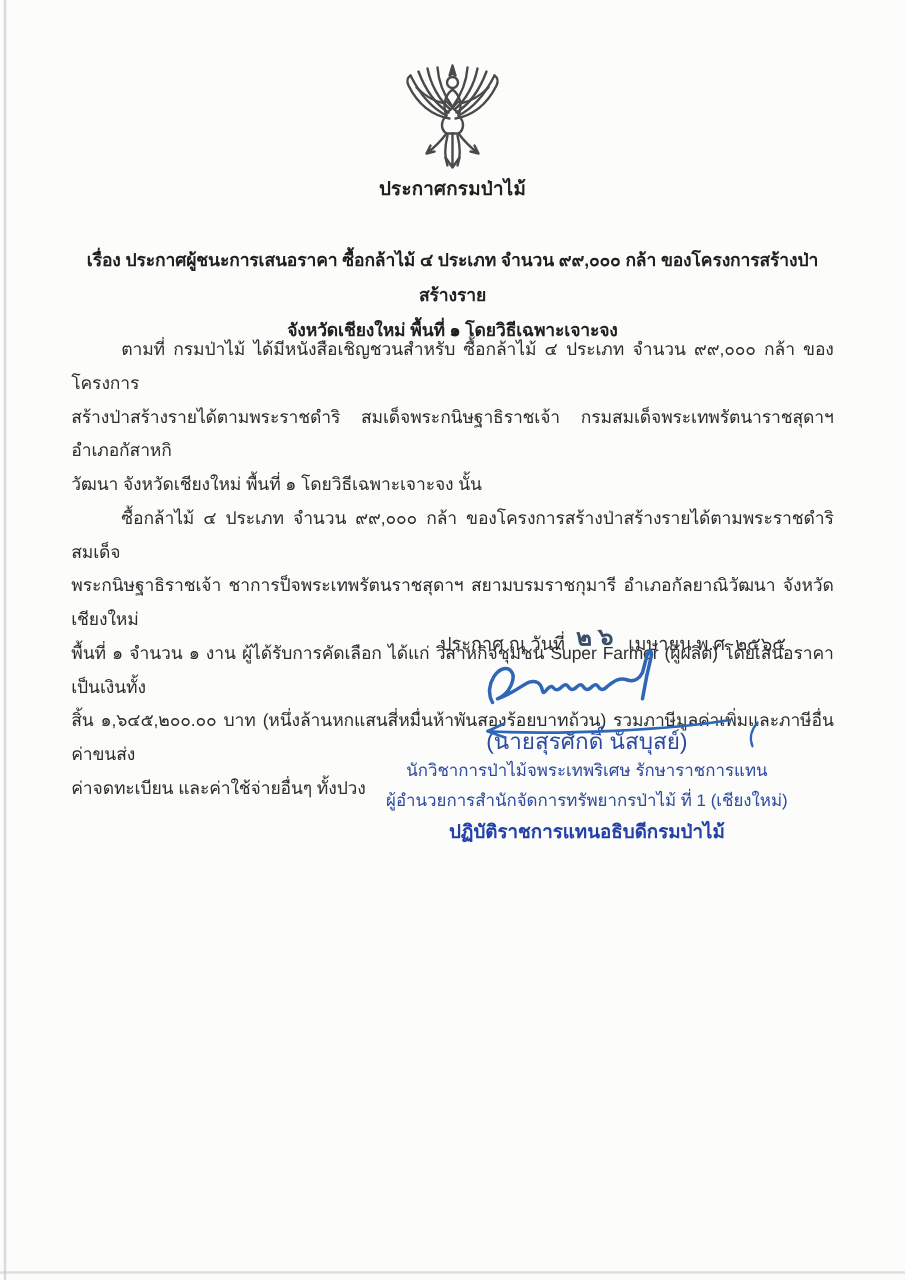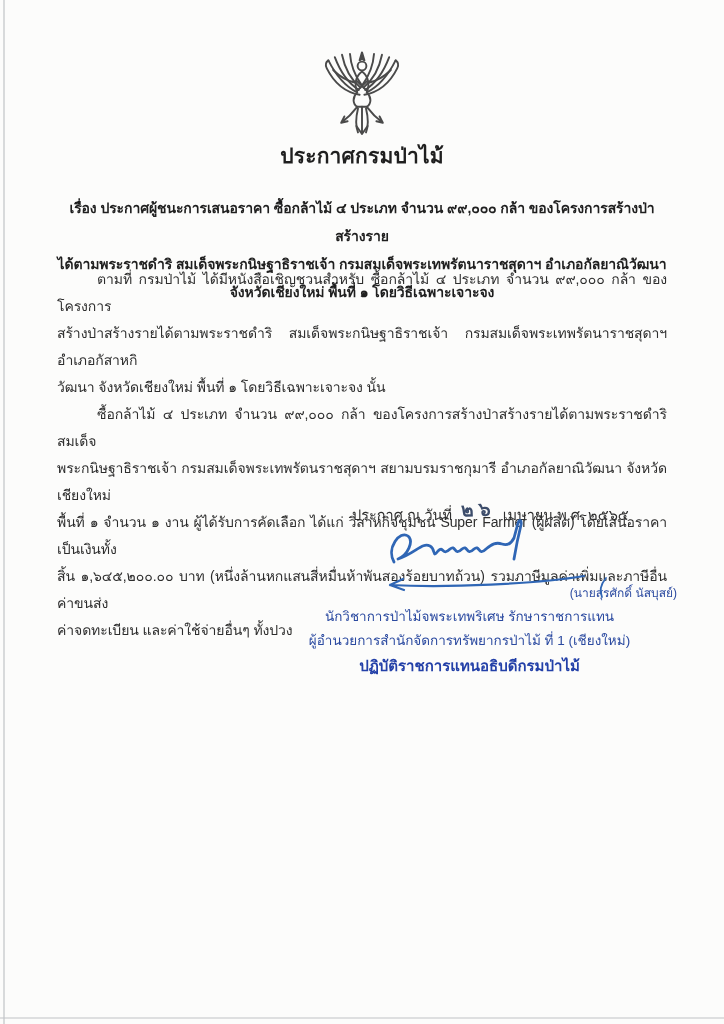--- a/index.html
+++ b/index.html
@@ -14,40 +14,40 @@
   body{font-family:"Liberation Sans","DejaVu Sans",sans-serif;color:var(--ink);}
   .page{position:relative;width:724px;height:1024px;background:var(--paper);overflow:hidden;}
 
   
   .scan-edge-left{position:absolute;left:3px;top:0;bottom:0;width:2px;background:var(--scan-edge);opacity:.65;}
   .scan-edge-bottom{position:absolute;left:0;right:0;bottom:5px;height:2px;background:var(--scan-edge);opacity:.55;}
 
   .emblem{position:absolute;top:42px;left:50%;transform:translateX(-50%);color:var(--emblem-grey);}
 
   .agency-heading{position:absolute;top:139px;left:0;width:100%;text-align:center;
-    font-size:21px;font-weight:bold;color:var(--heading-ink);letter-spacing:.2px;}
+    font-size:15px;font-weight:bold;color:var(--heading-ink);letter-spacing:.2px;}
 
   .subject{position:absolute;top:166px;left:57px;width:610px;line-height:28px;
     font-size:14px;font-weight:bold;color:var(--heading-ink);letter-spacing:-.1px;margin-top:28px;}
   .subject .doc-line{text-align:center;}
 
   .body-text{position:absolute;top:266px;left:57px;width:610px;
     font-size:14px;line-height:27px;color:var(--ink);letter-spacing:-.1px;}
   .para .doc-line{text-align:justify;}
   .para .doc-line:not(:last-child){text-align-last:justify;}
   .para .doc-line:first-child{text-indent:40px;}
 
   .date-line{position:absolute;top:498px;left:352px;font-size:14.5px;color:var(--ink);white-space:nowrap;}
   .handwritten-day{display:inline-block;font-size:19px;font-weight:600;color:var(--handwriting-ink);
     letter-spacing:5px;margin:0 7px 0 9px;transform:translateY(-4px) rotate(-2deg);}
 
   .signature-svg{position:absolute;top:518px;left:356px;color:var(--signature-blue);z-index:3;}
 
   .stamp-block{position:absolute;top:581px;left:262px;width:415px;text-align:center;color:var(--stamp-blue);}
-  .signer-name{font-size:12px;line-height:24px;color:var(--stamp-blue);text-align:right;}
+  .signer-name{font-size:18px;line-height:24px;color:var(--stamp-blue);}
   .signer-pos{font-size:13.5px;line-height:24px;color:var(--stamp-blue);}
   .authority-line{font-size:15px;line-height:25px;font-weight:bold;color:var(--stamp-blue-bold);}
 </style>
 </head>
 <body>
 
 <div class="page">
 
   <div class="scan-edge-left"></div>
   <div class="scan-edge-bottom"></div>
@@ -77,33 +77,32 @@
         <path d="M55,72 C52,84 52,94 55,102"></path>
         <path d="M65,72 C68,84 68,94 65,102"></path>
       </g>
     </svg>
   </div>
 
   <div class="agency-heading">ประกาศกรมป่าไม้</div>
 
   <div class="subject">
       <div class="doc-line">เรื่อง ประกาศผู้ชนะการเสนอราคา ซื้อกล้าไม้ ๔ ประเภท จำนวน ๙๙,๐๐๐ กล้า ของโครงการสร้างป่าสร้างราย</div>
-      <div class="doc-line">ได้ตามพระราชดำริ สมเด็จพระกนิษฐาธิราชเจ้า กรมสมเด็จพระเทพรัตนาราชสุดาฯ อำเภอกัลยาณิวัฒนา</div>
       <div class="doc-line">จังหวัดเชียงใหม่ พื้นที่ ๑ โดยวิธีเฉพาะเจาะจง</div>
     </div>
 
   <div class="body-text">
     <div class="para">
         <div class="doc-line">ตามที่ กรมป่าไม้ ได้มีหนังสือเชิญชวนสำหรับ ซื้อกล้าไม้ ๔ ประเภท จำนวน ๙๙,๐๐๐ กล้า ของโครงการ</div>
         <div class="doc-line">สร้างป่าสร้างรายได้ตามพระราชดำริ สมเด็จพระกนิษฐาธิราชเจ้า กรมสมเด็จพระเทพรัตนาราชสุดาฯ อำเภอกัสาหกิ</div>
         <div class="doc-line">วัฒนา จังหวัดเชียงใหม่ พื้นที่ ๑ โดยวิธีเฉพาะเจาะจง  นั้น</div>
       </div>
     <div class="para">
         <div class="doc-line">ซื้อกล้าไม้ ๔ ประเภท จำนวน ๙๙,๐๐๐ กล้า ของโครงการสร้างป่าสร้างรายได้ตามพระราชดำริ สมเด็จ</div>
-        <div class="doc-line">พระกนิษฐาธิราชเจ้า กรมสมเด็จพระเทพรัตนราชสุดาฯ สยามบรมราชกุมารี อำเภอกัลยาณิวัฒนา จังหวัดเชียงใหม่</div>
+        <div class="doc-line">พระกนิษฐาธิราชเจ้า ชาการป็จพระเทพรัตนราชสุดาฯ สยามบรมราชกุมารี อำเภอกัลยาณิวัฒนา จังหวัดเชียงใหม่</div>
         <div class="doc-line">พื้นที่ ๑ จำนวน ๑ งาน ผู้ได้รับการคัดเลือก ได้แก่ วิสาหกิจชุมชน Super Farmer (ผู้ผลิต) โดยเสนอราคา เป็นเงินทั้ง</div>
         <div class="doc-line">สิ้น ๑,๖๔๕,๒๐๐.๐๐ บาท (หนึ่งล้านหกแสนสี่หมื่นห้าพันสองร้อยบาทถ้วน) รวมภาษีมูลค่าเพิ่มและภาษีอื่น ค่าขนส่ง</div>
         <div class="doc-line">ค่าจดทะเบียน และค่าใช้จ่ายอื่นๆ ทั้งปวง</div>
       </div>
   </div>
 
   <div class="date-line">
     <span>ประกาศ ณ วันที่</span><span class="handwritten-day">๒๖</span><span>เมษายน พ.ศ. ๒๕๖๕</span>
   </div>
 

